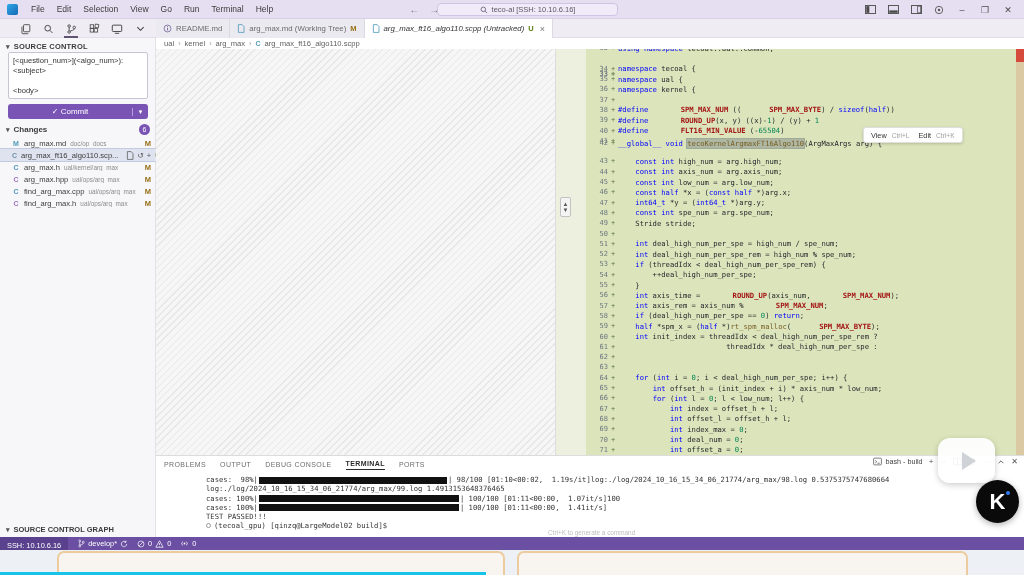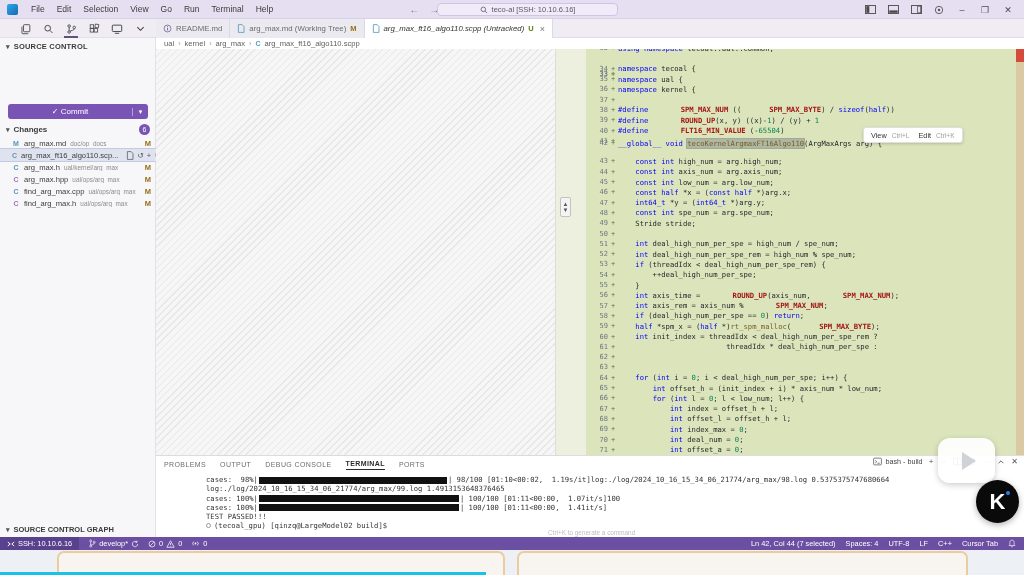--- a/index.html
+++ b/index.html
@@ -87,21 +87,21 @@
   .pcontrols{position:absolute;right:6px;top:1px;display:flex;align-items:center;gap:6px;color:#555;font-size:8px;}
   .pcontrols .plabel{font-size:7.2px;color:#444;display:flex;align-items:center;gap:3px;}
   .termlines{position:absolute;left:8px;top:19px;font-family:"DejaVu Sans Mono",monospace;font-size:7.2px;color:#333;line-height:9.3px;white-space:pre;margin-left:42px;}
   .tbar{display:inline-block;height:7px;background:#111;vertical-align:middle;margin:0 1px;}
   .tcirc{display:inline-block;width:5px;height:5px;border:1px solid #9a9a9a;border-radius:50%;margin-right:3px;}
   .termhint{position:absolute;left:392px;top:73px;font-size:6.4px;color:#bdbdbd;}
 
   
   .statusbar{position:absolute;left:0;top:537px;width:1024px;height:13px;background:#6b4fa2;color:#fff;display:flex;align-items:center;font-size:7.4px;}
   .sb-left{display:flex;align-items:center;gap:9px;}
-  .sb-remote{background:#59418d;height:13px;display:flex;align-items:center;gap:3px;padding:0 7px;}
+  .sb-remote{background:#59418d;height:13px;display:flex;align-items:center;gap:3px;padding:0 7px;flex-direction:column;}
   .sb-item{display:flex;align-items:center;gap:3px;}
   .sb-right{margin-left:auto;display:flex;align-items:center;gap:10px;padding-right:8px;}
 
   
   .bottomstrip{position:absolute;left:0;top:550px;width:1024px;height:25px;background:#edf0f4;}
   .ghost{position:absolute;top:1px;height:24px;background:#f8f5f0;border:2px solid #eccb9e;border-bottom:none;border-radius:7px 7px 0 0;}
   .cyanline{position:absolute;left:0;top:22px;width:486px;height:3px;background:#17c3e8;}
   .tvwidget{position:absolute;left:938px;top:438px;width:57px;height:45px;background:rgba(255,255,255,.92);border-radius:12px;box-shadow:0 2px 6px rgba(0,0,0,.2);display:flex;align-items:center;justify-content:center;}
   .tvplay{width:0;height:0;border-left:14px solid #cfd3d8;border-top:9px solid transparent;border-bottom:9px solid transparent;margin-left:4px;}
   .klogo{position:absolute;left:976px;top:480px;width:43px;height:43px;background:#0a0a0a;border-radius:50%;display:flex;align-items:center;justify-content:center;color:#fff;font-weight:bold;font-size:22px;box-shadow:0 2px 6px rgba(0,0,0,.3);}
@@ -273,20 +273,26 @@
     <span class="crumb-sep">›</span>
     <span class="crumb-fileicon">C</span>
     <span class="crumb">arg_max_ft16_algo110.scpp</span>
   </div>
 
 <div class="sidebar">
   <div class="sc-header">
     <span class="chev">▾</span>
     <span>SOURCE CONTROL</span>
   </div>
+  <div class="commitbox" id="commitbox">
+      <div>[&lt;question_num&gt;](&lt;algo_num&gt;):</div>
+      <div>&lt;subject&gt;</div>
+      <div>&nbsp;</div>
+      <div>&lt;body&gt;</div>
+    </div>
   <div class="commitbtn">
     <span class="main"><span>✓ </span><span>Commit</span></span>
     <span class="drop">▾</span>
   </div>
   <div class="changeshdr">
     <span class="chev">▾</span>
     <span>Changes</span>
     <span class="cbadge">6</span>
   </div>
   <div class="filelist" id="filelist">
@@ -641,32 +647,20 @@
       <span>0</span>
     </span>
     <span class="sb-item">
       <svg width="9" height="9" viewBox="0 0 12 12">
           <circle cx="6" cy="6" r="1.2" fill="#fff"></circle>
           <path d="M3.5 8.5 a3.5 3.5 0 0 1 0 -5 M8.5 3.5 a3.5 3.5 0 0 1 0 5" fill="none" stroke="#fff"></path>
         </svg>
       <span>0</span>
     </span>
   </div>
-  <div class="sb-right">
-    <span>Ln 42, Col 44 (7 selected)</span>
-    <span>Spaces: 4</span>
-    <span>UTF-8</span>
-    <span>LF</span>
-    <span>C++</span>
-    <span>Cursor Tab</span>
-    <svg width="8" height="9" viewBox="0 0 12 13">
-        <path d="M6 1.5 c-2 0 -3.2 1.5 -3.2 3.5 v3 l-1.2 1.5 h8.8 l-1.2 -1.5 v-3 c0 -2 -1.2 -3.5 -3.2 -3.5 Z" fill="none" stroke="#fff"></path>
-        <path d="M5 11 a1 1 0 0 0 2 0" fill="none" stroke="#fff"></path>
-      </svg>
-  </div>
 </div>
 
 <div class="bottomstrip">
   <div class="ghost" style="left:57px;width:448px;"></div>
   <div class="ghost" style="left:517px;width:451px;"></div>
   <div class="cyanline"></div>
 </div>
 <div class="tvwidget">
     <div class="tvplay"></div>
   </div>

